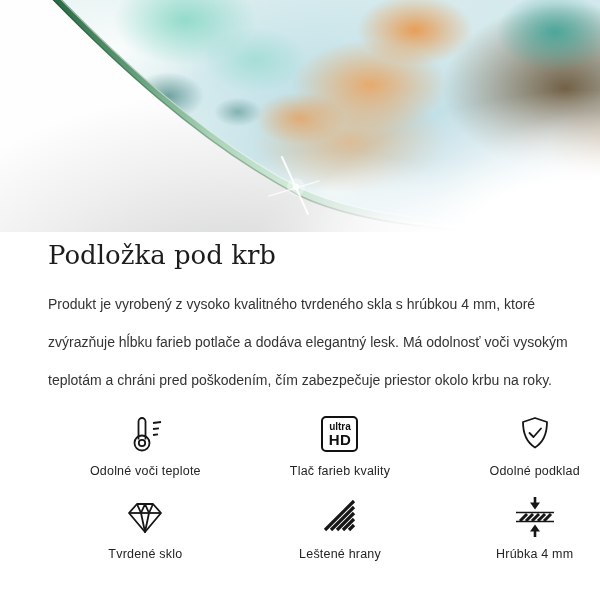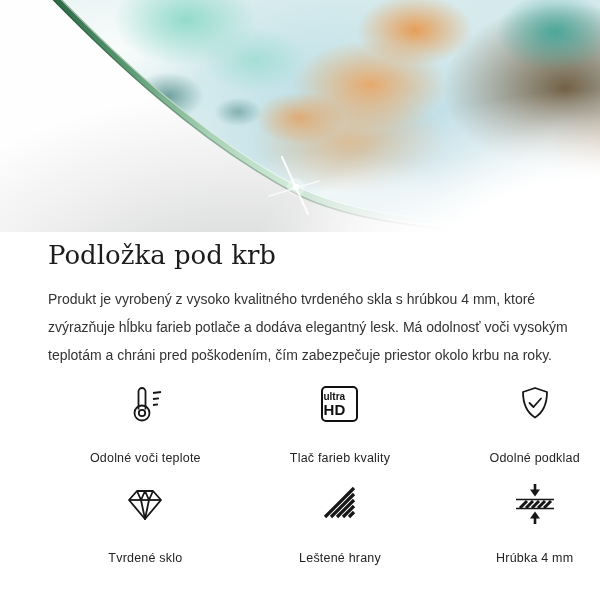--- a/index.html
+++ b/index.html
@@ -35,30 +35,30 @@
   .edge-svg, .fade { position:absolute; left:0; top:0; width:600px; height:232px; pointer-events:none; }
   .fade { background:
             radial-gradient(420px 230px at 600px 262px, #ffffff 36%, rgba(255,255,255,0) 75%),
             radial-gradient(260px 140px at 430px 256px, rgba(255,255,255,0.95), rgba(255,255,255,0) 70%),
             radial-gradient(210px 120px at 605px 195px, rgba(255,255,255,0.75), rgba(255,255,255,0) 70%); }
 
   
   .content { padding:0 48px; }
   .title { margin-top:5px; font-family:"DejaVu Serif","Liberation Serif",serif;
            font-size:26px; line-height:37px; font-weight:400; color:#1c1c1c; }
-  .desc { margin-top:11px; width:524px; font-size:14px; line-height:28px; color:#333333; }
+  .desc { margin-top:11px; width:524px; font-size:14px; line-height:38px; color:#333333; }
 
   
   .features { width:584px; margin:12px auto 0; display:grid;
               grid-template-columns:1fr 1fr 1fr; row-gap:16px; }
   .feat { display:flex; flex-direction:column; align-items:center; }
   .ficon { height:46px; display:flex; align-items:center; justify-content:center; color:#161616; }
-  .flabel { margin-top:24px; font-size:12.5px; color:#242424; letter-spacing:0.2px; }
+  .flabel { margin-top:7px; font-size:12.5px; color:#242424; letter-spacing:0.2px; }
   .uhd-box { width:37px; height:36px; border:2.5px solid #111; border-radius:5px;
-             display:flex; flex-direction:column; align-items:flex-start; justify-content:center; }
+             display:flex; flex-direction:column; align-items:center; justify-content:center; }
   .uhd-top { font-size:10px; font-weight:700; line-height:10px; color:#111; }
   .uhd-bottom { font-size:15px; font-weight:800; line-height:15px; color:#111; letter-spacing:0.3px; }
   svg.ic { stroke:#161616; fill:none; stroke-width:1.8; }
 </style>
 </head>
 <body>
 
 <div class="hero">
   <div class="glass"></div>
   <svg class="edge-svg" viewBox="0 0 600 232">

